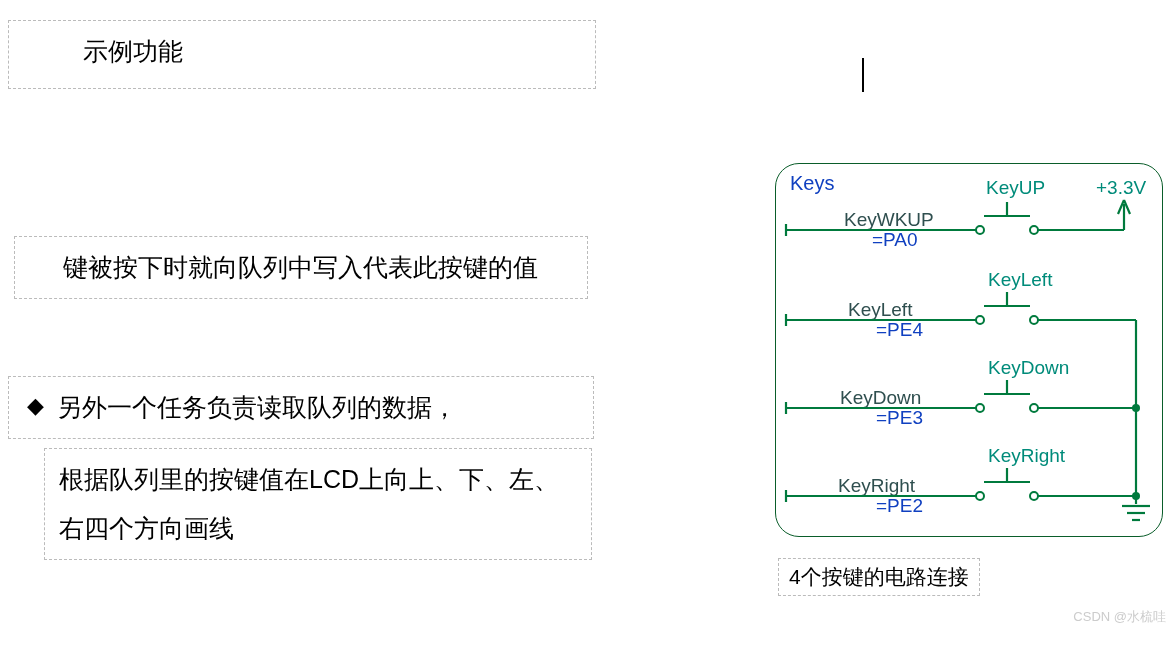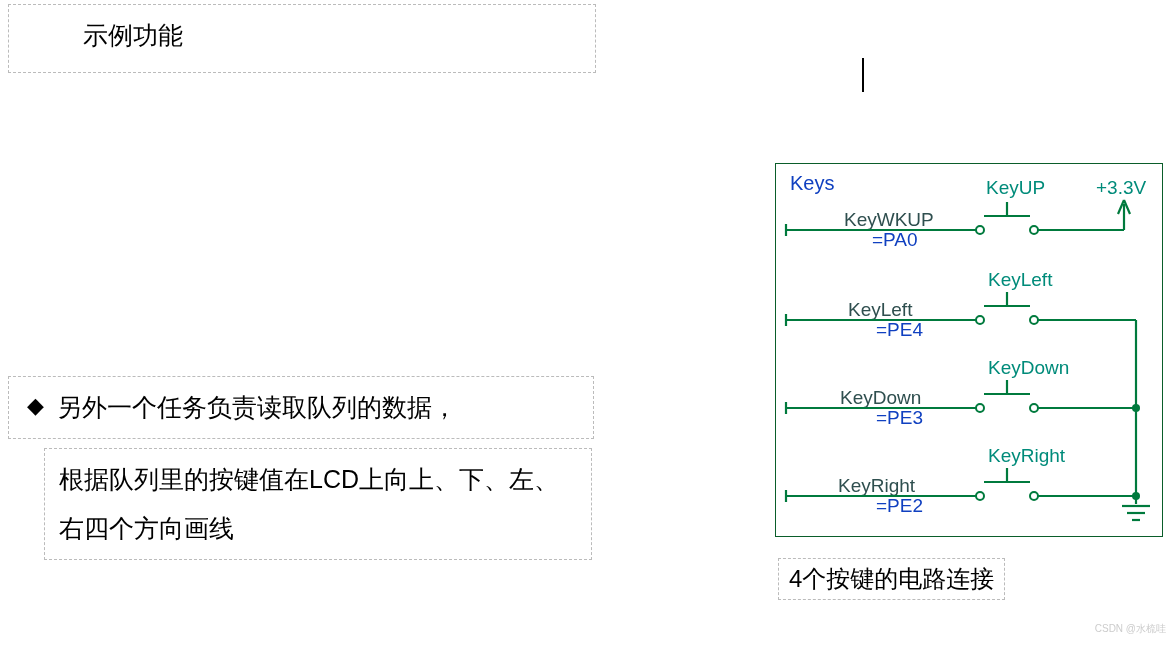--- a/index.html
+++ b/index.html
@@ -27,58 +27,61 @@
     font-size: 22px;
   }
   .diagram-box {
     position: absolute;
     border: 1px solid #0a5d2a;
     background: #fff;
   }
   .caption {
     position: absolute;
     border: 1px dashed #bbb;
-    font-size: 24px;
+    font-size: 21px;
     padding: 4px 10px;
     background: #fff;
   }
   .watermark {
     position: absolute;
-    right: 10px; bottom: 12px;
-    color: #ccc; font-size: 10px;
+    right: 10px; bottom: 22px;
+    color: #ccc; font-size: 13px;
   }
   .cursor {
     position: absolute;
     width: 2px; height: 34px;
     background: #000;
   }
   svg text.blue { fill: #1040c0; font-family: Tahoma, Arial, sans-serif; }
   svg text.teal { fill: #008b7a; font-family: Tahoma, Arial, sans-serif; }
   svg text.dull { fill: #2f4f4f; font-family: Tahoma, Arial, sans-serif; }
 </style>
 </head>
 <body>
 <div class="stage">
 
-<div class="textbox" style="left:8px; top:4px; width:588px;">
+<div class="textbox" style="left:8px; top:20px; width:588px;">
   <div style="padding-left:60px; padding-bottom:6px;">示例功能</div>
 </div>
 
+<div class="textbox" style="left:14px; top:236px; width:574px;">
+  <div style="padding-left:34px;">键被按下时就向队列中写入代表此按键的值</div>
+</div>
 
 <div class="textbox" style="left:44px; top:448px; width:548px;">
   <div>根据队列里的按键值在LCD上向上、下、左、右四个方向画线</div>
 </div>
 
 <div class="textbox" style="left:8px; top:376px; width:586px;">
   <div class="bullet-line"><span>另外一个任务负责读取队列的数据，</span></div>
 </div>
 
 <div class="cursor" style="left:862px; top:58px;"></div>
 
-<div class="diagram-box" style="left:775px; top:163px; width:388px; height:374px;">
+<div class="diagram-box" style="left:775px; top:163px; width:388px; height:374px;border-radius:24px;">
 <svg width="386" height="372" viewBox="0 0 386 372">
 
   <text x="14" y="26" class="blue" font-size="20">Keys</text>
 
   <text x="320" y="30" class="teal" font-size="19">+3.3V</text>
 
   <g stroke="#007a3d" stroke-width="2.2" fill="none">
     <line x1="348" y1="66" x2="348" y2="40"></line>
     <path d="M348 36 L342 50 M348 36 L354 50"></path>
   </g>

